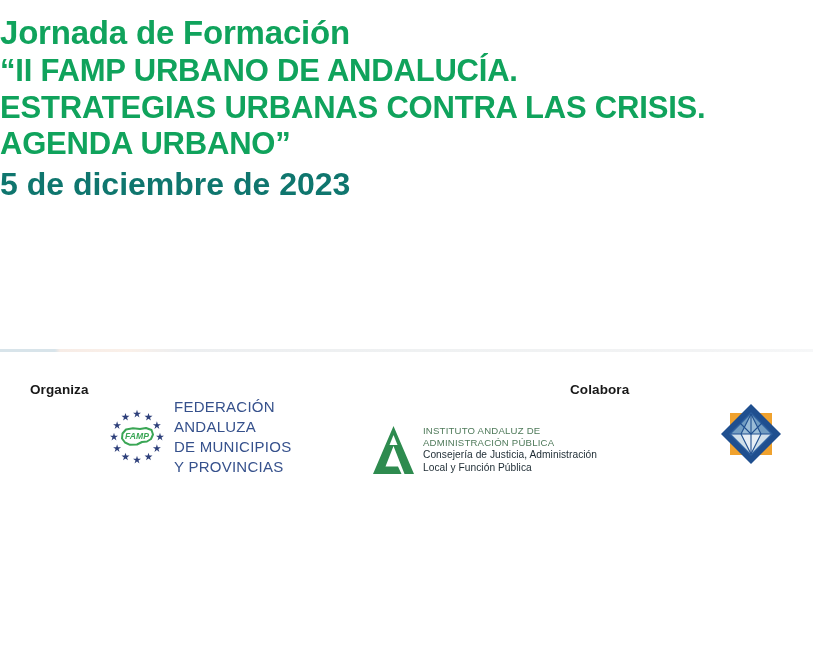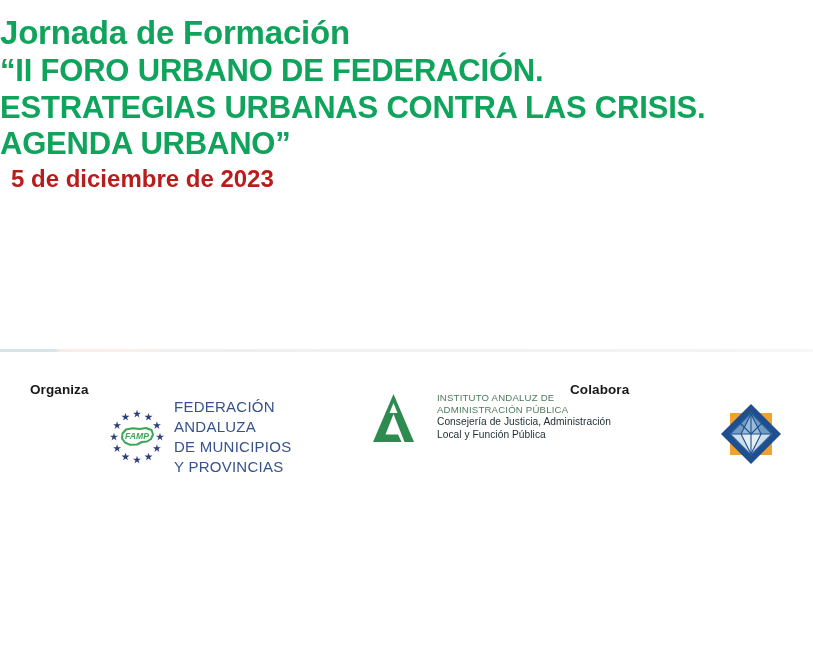--- a/index.html
+++ b/index.html
@@ -38,24 +38,23 @@
     letter-spacing: -0.2px;
     white-space: nowrap;
   }
   .title-l1 { font-size: 33px; }
   .title-l2 { font-size: 31px; }
   .title-l3 { font-size: 31px; }
   .title-l4 { font-size: 31px; }
 
   .subtitle-line {
     font-weight: bold;
-    font-size: 24px;
+    font-size: 32px;
     line-height: 1.32;
-    color: #b91c1c;
-    margin-left: 11px;
+    color: #0f766e;
   }
 
   
   .divider {
     position: absolute;
     left: 0;
     top: 349px;
     width: 813px;
     height: 3px;
     background: linear-gradient(to right,
@@ -96,26 +95,26 @@
     line-height: 1.33;
     color: #36518c;
     letter-spacing: 0.25px;
     white-space: nowrap;
   }
 
   
   .iaap-logo {
     position: absolute;
     left: 371px;
-    top: 392px;
+    top: 420px;
     width: 250px;
     height: 60px;
     display: flex;
-    align-items: flex-start;
-    gap: 21px;
+    align-items: center;
+    gap: 7px;
   }
   .iaap-mark { width: 45px; height: 52px; flex: 0 0 45px; }
   .iaap-text { line-height: 1.27; white-space: nowrap; }
   .iaap-t1 {
     font-size: 9.6px;
     color: #4f7a5a;
     letter-spacing: 0.2px;
   }
   .iaap-t2 {
     font-size: 10.2px;
@@ -132,21 +131,21 @@
     height: 66px;
   }
 </style>
 </head>
 <body>
 
 <div class="slide">
 
   <div class="title-block">
     <div class="title-line title-l1">Jornada de Formación</div>
-    <div class="title-line title-l2">“II FORO URBANO DE FEDERACIÓN.</div>
+    <div class="title-line title-l2">“II FAMP URBANO DE ANDALUCÍA.</div>
     <div class="title-line title-l3">ESTRATEGIAS URBANAS CONTRA LAS CRISIS.</div>
     <div class="title-line title-l4">AGENDA URBANO”</div>
     <div class="subtitle-line">5 de diciembre de 2023</div>
   </div>
 
   <div class="divider"></div>
 
   <div class="section-label label-organiza">Organiza</div>
   <div class="section-label label-colabora">Colabora</div>
 

